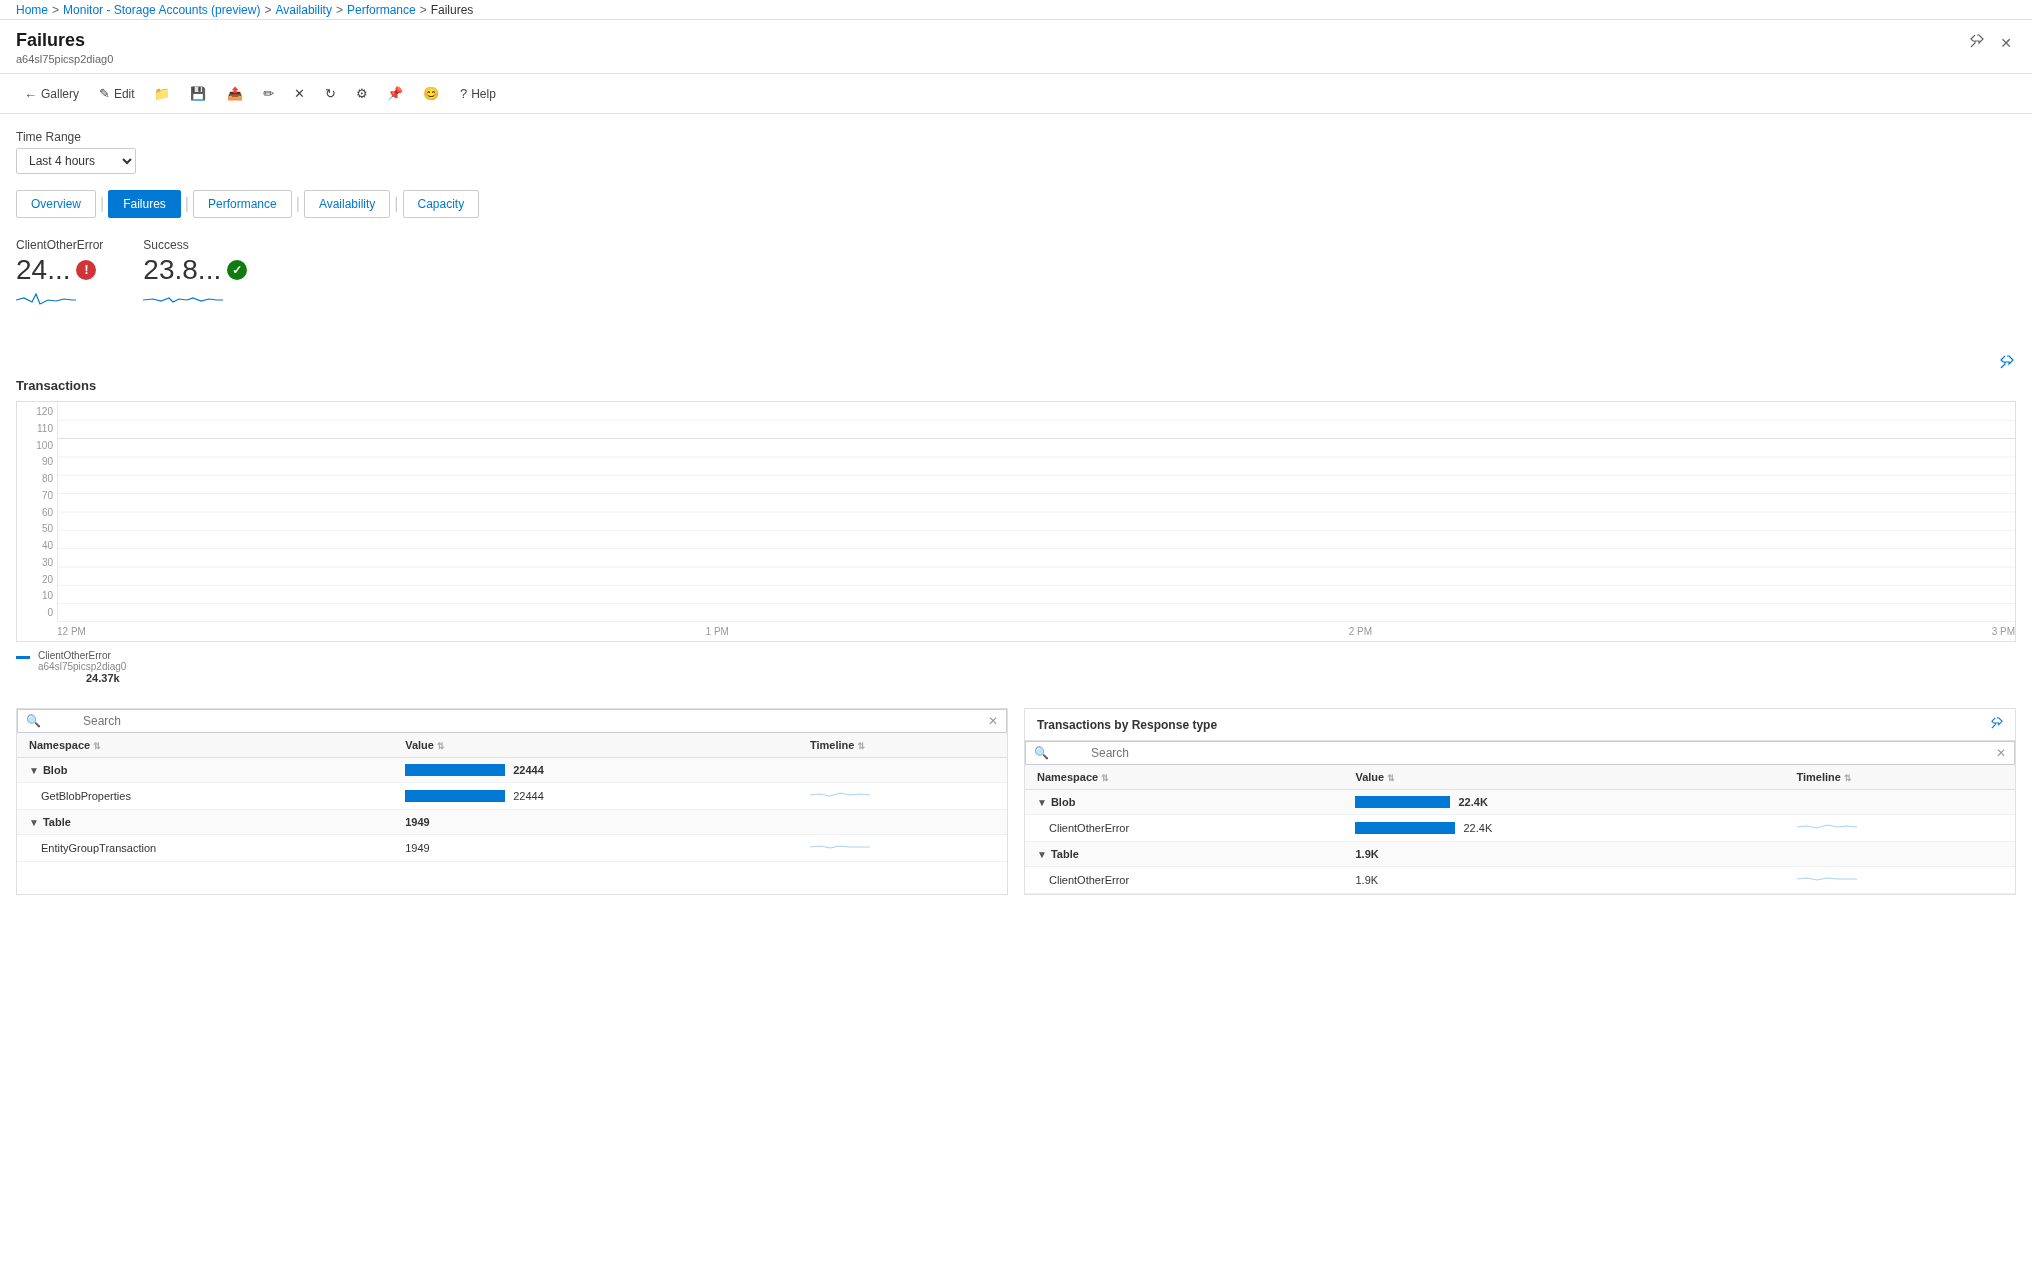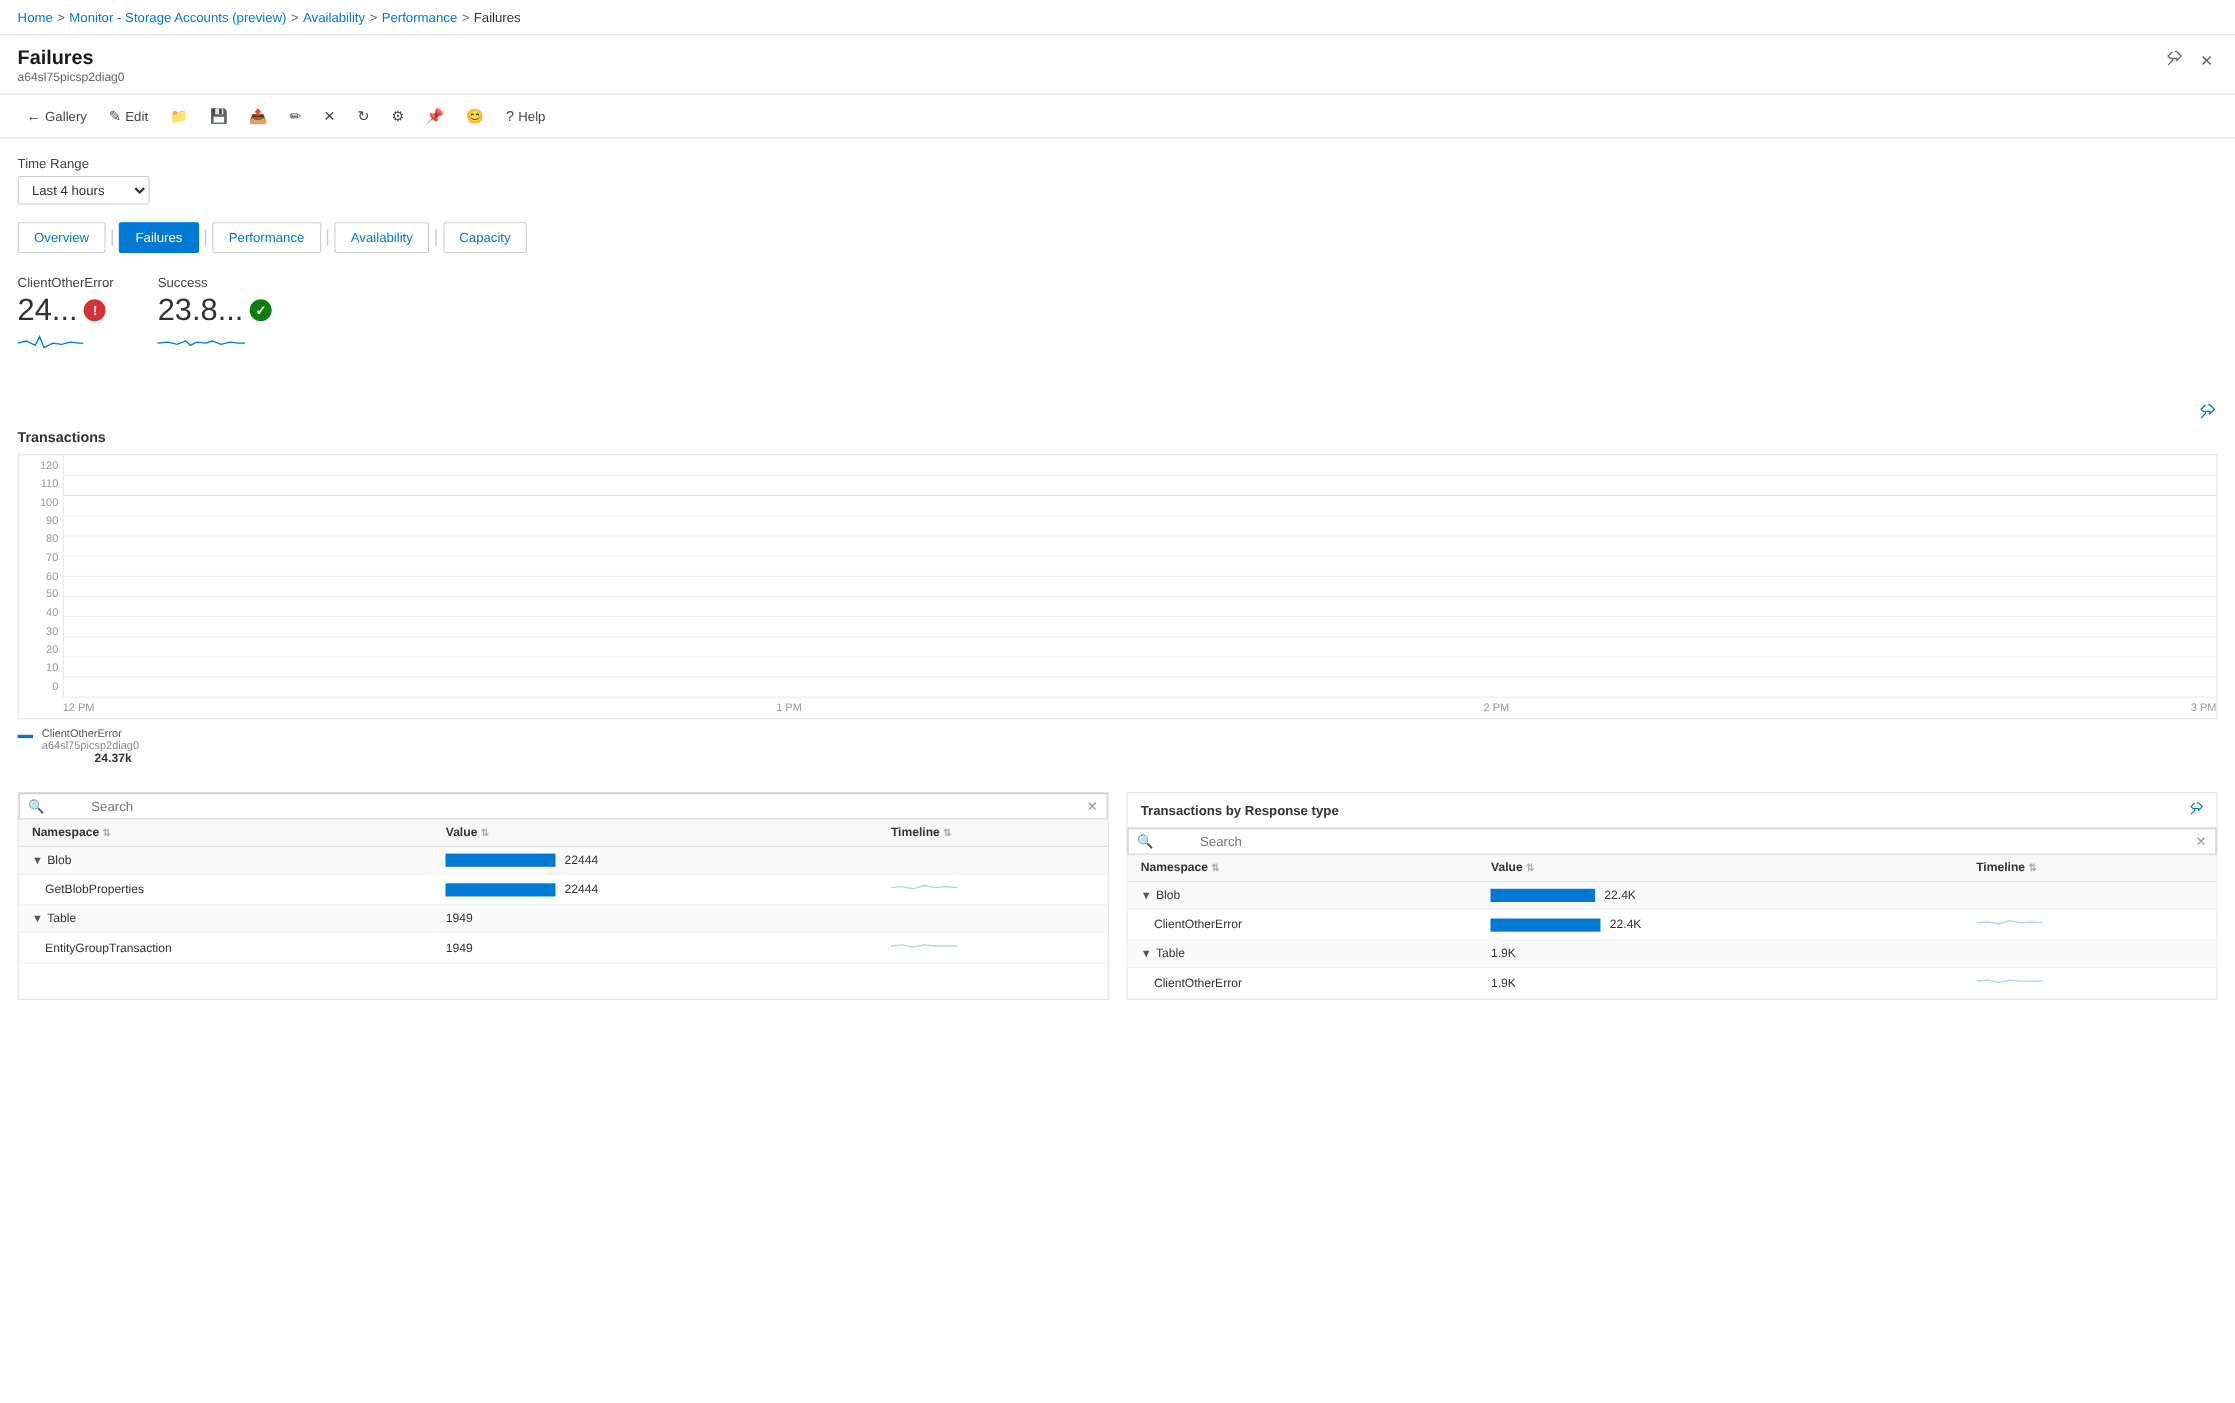--- a/index.html
+++ b/index.html
@@ -1,18 +1,18 @@
 <!DOCTYPE html>
 <html><head>
   <meta charset="utf-8">
   <style>
     * { box-sizing: border-box; margin: 0; padding: 0; }
     body { font-family: 'Segoe UI', Arial, sans-serif; font-size: 12px; color: #333; background: #fff; overflow-x: hidden; }
 
-    .top-bar { background: #fff; border-bottom: 1px solid #e0e0e0; padding: 0 16px; height: 32px; display: flex; align-items: center; }
+    .top-bar { background: #fff; border-bottom: 1px solid #e0e0e0; padding: 0 16px; height: 20px; display: flex; align-items: center; }
     .breadcrumb { display: flex; align-items: center; gap: 4px; font-size: 12px; color: #0078d4; }
     .breadcrumb span { color: #666; }
     .breadcrumb a { color: #0078d4; text-decoration: none; cursor: pointer; }
 
     .title-bar { display: flex; justify-content: space-between; align-items: flex-start; padding: 10px 16px 8px; border-bottom: 1px solid #e0e0e0; }
     .title-section h1 { font-size: 18px; font-weight: 600; color: #1a1a1a; }
     .title-section .subtitle { font-size: 11px; color: #666; margin-top: 2px; }
     .title-actions { display: flex; gap: 8px; align-items: center; }
     .title-actions button { background: none; border: none; cursor: pointer; color: #666; font-size: 14px; padding: 4px; }
 
@@ -54,21 +54,21 @@
     .table-header { display: flex; justify-content: space-between; align-items: center; padding: 8px 12px; border-bottom: 1px solid #e0e0e0; }
     .table-title { font-size: 12px; font-weight: 600; color: #333; }
     .table-pin { background: none; border: none; cursor: pointer; color: #0078d4; font-size: 12px; }
     .search-box { display: flex; align-items: center; border: 1px solid #ccc; margin: 0; padding: 4px 8px; gap: 6px; }
     .search-box input { border: none; outline: none; font-size: 12px; flex: 1; color: #333; margin-left: 36px; }
     .search-box .search-icon { color: #999; font-size: 12px; }
     .search-box .clear-icon { color: #999; font-size: 12px; cursor: pointer; }
     .data-table { width: 100%; border-collapse: collapse; }
     .data-table th { background: #f8f8f8; padding: 6px 12px; text-align: left; font-size: 11px; font-weight: 600; color: #333; border-bottom: 1px solid #e0e0e0; cursor: pointer; }
     .data-table td { padding: 6px 12px; font-size: 11px; color: #333; border-bottom: 1px solid #f0f0f0; }
-    .data-table .group-row td { font-weight: 400; background: #fafafa; }
+    .data-table .group-row td { font-weight: 700; background: #fafafa; }
     .data-table .child-row td:first-child { padding-left: 24px; }
 
     .bar-cell { display: flex; align-items: center; gap: 8px; }
     .bar-fill { height: 12px; background: #0078d4; }
 
     .collapse-icon { margin-right: 4px; font-size: 10px; color: #555; }
 
     svg.sparkline { display: block; }
   </style>
 </head>

